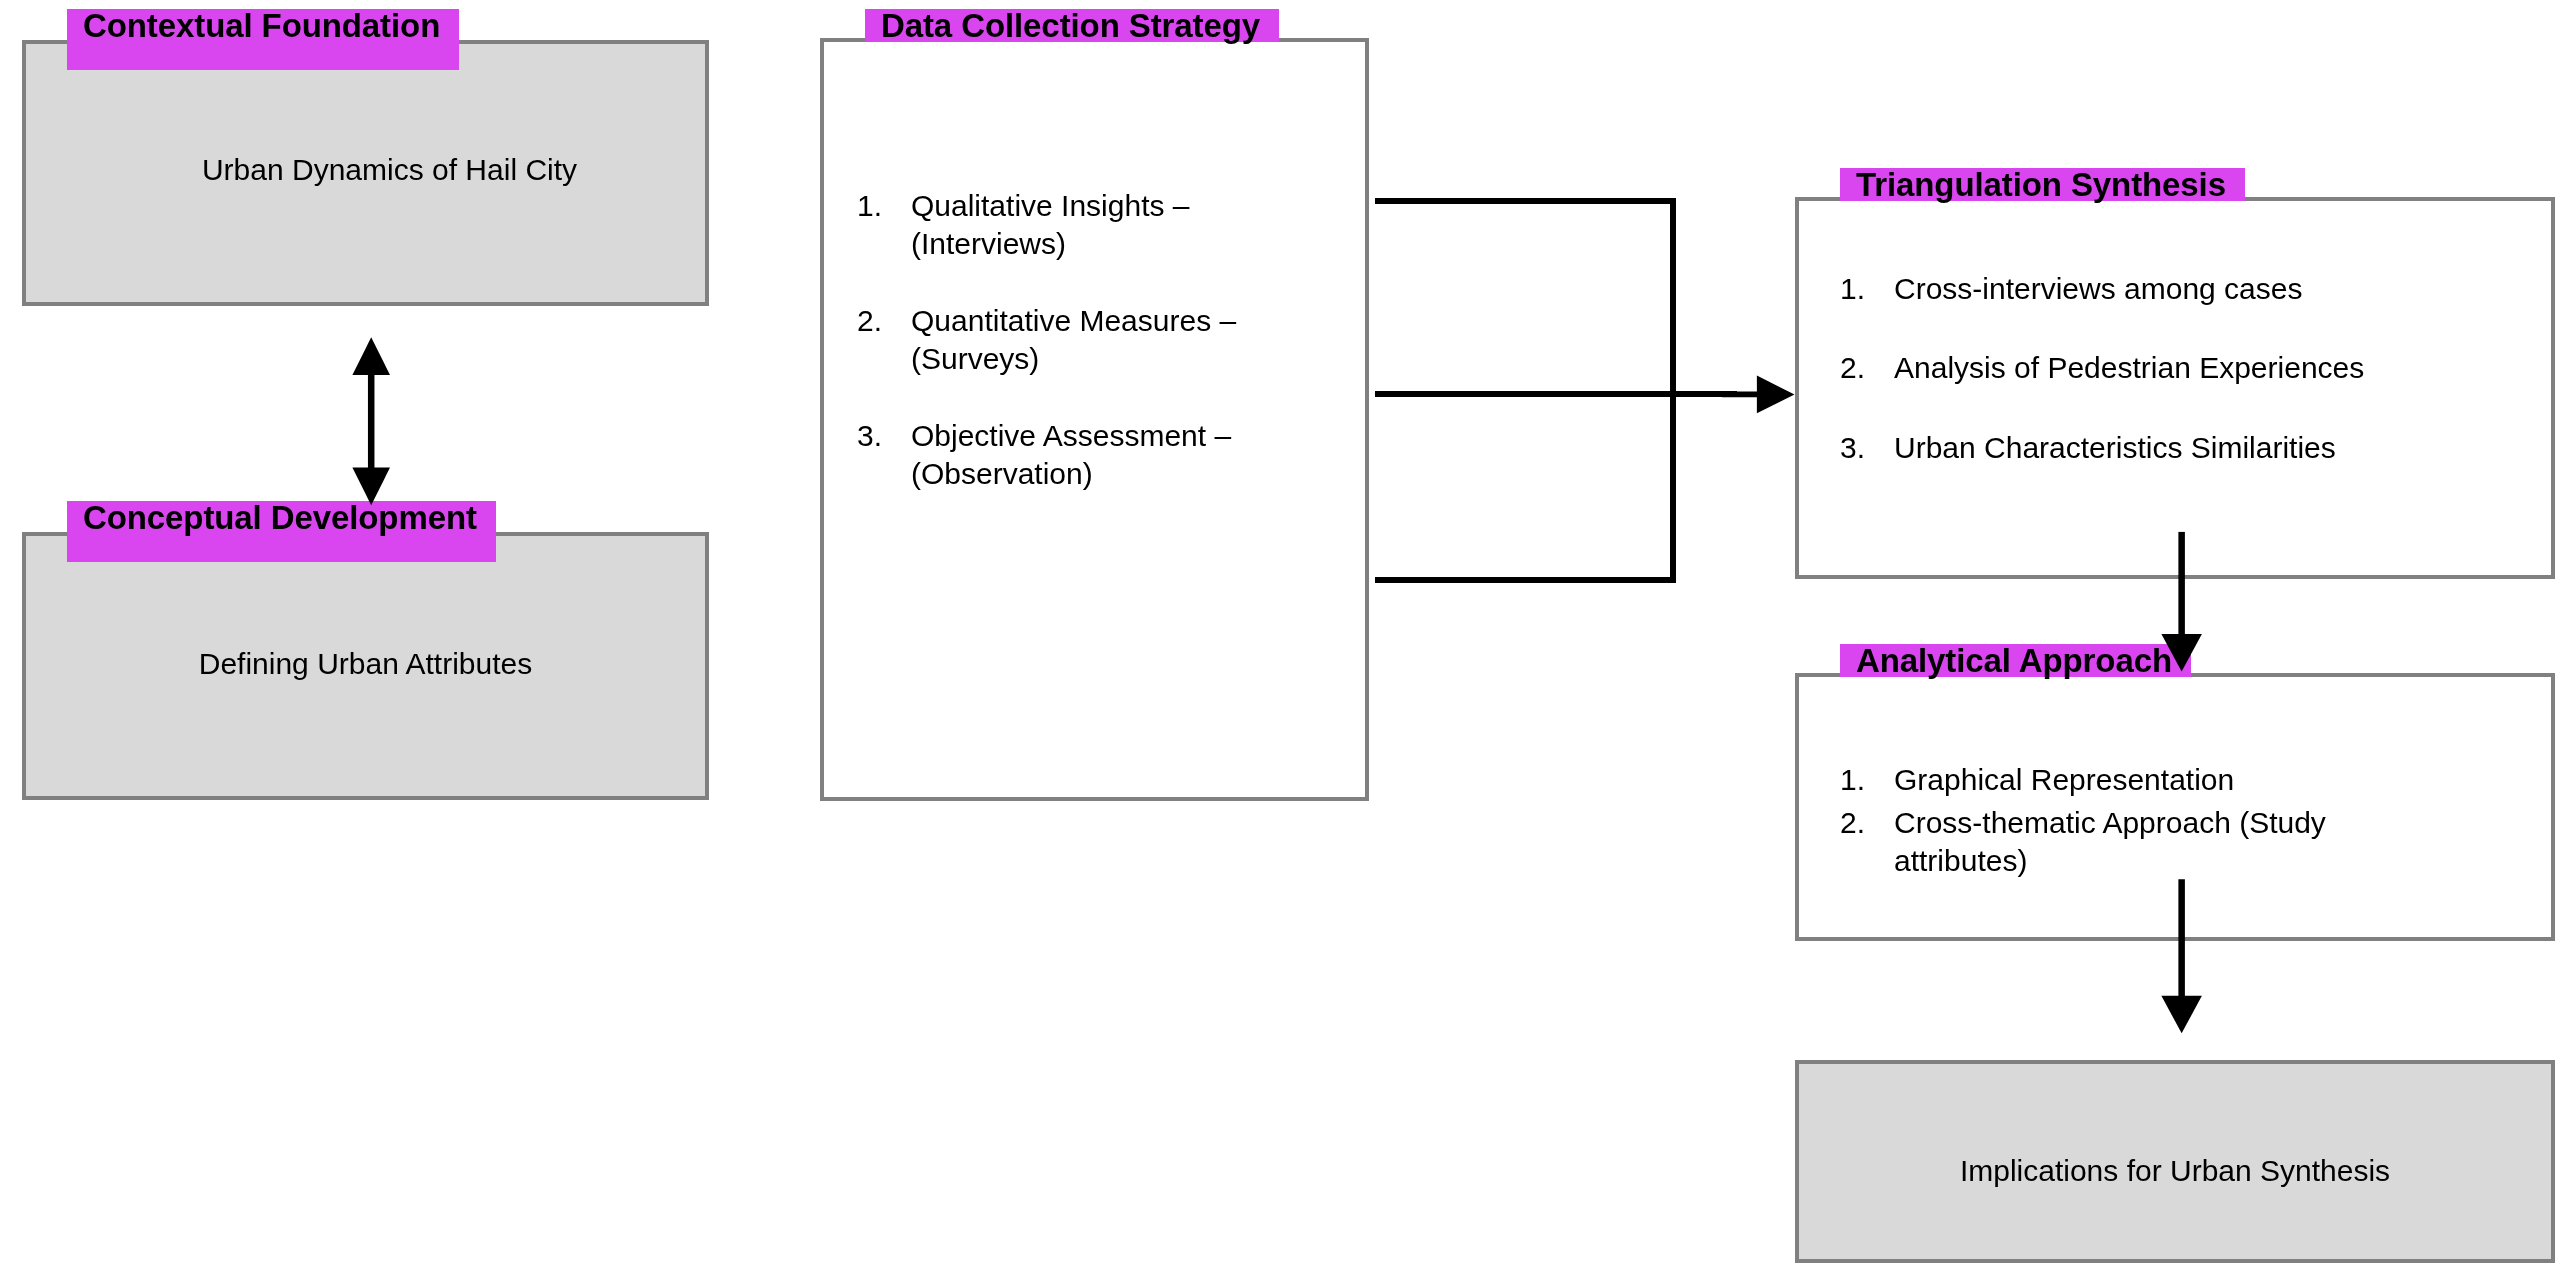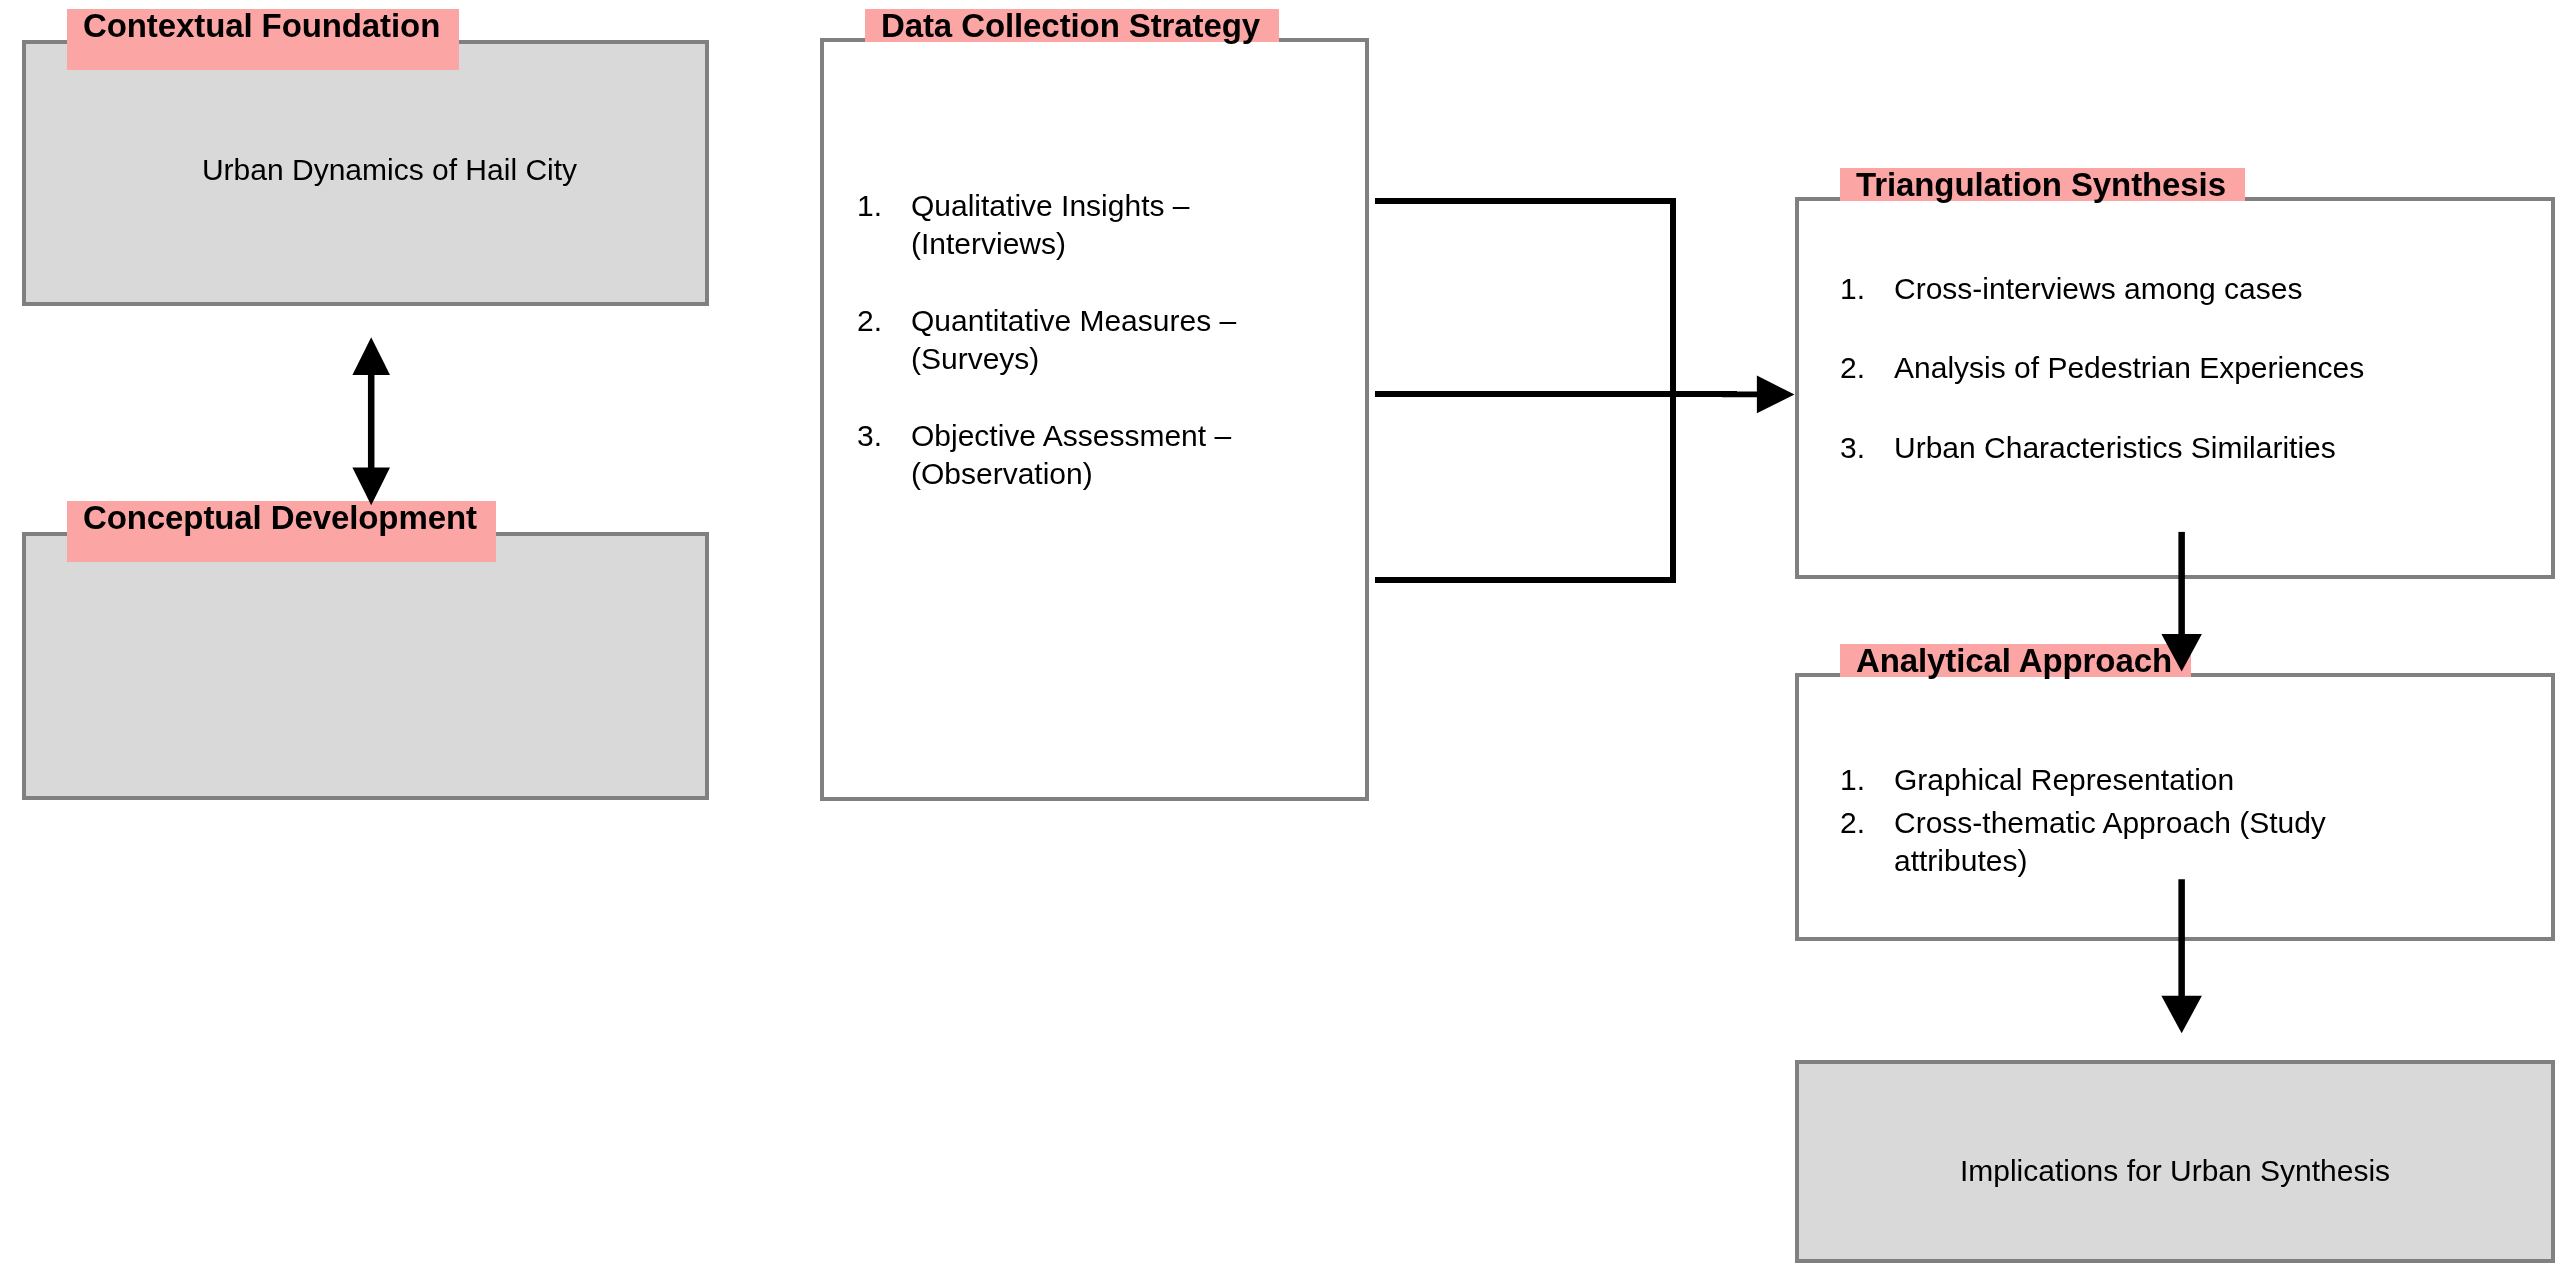--- a/index.html
+++ b/index.html
@@ -28,21 +28,21 @@
     background: transparent;
   }
   .gbox.filled {
     background: #d9d9d9;
   }
   
   .gbox-label {
     position: absolute;
     top: -33px;
     left: 41px;
-    background: #fca5a5;
+    background: #d946ef;
     padding: 0 19px 0 16px;
     font-weight: bold;
     font-size: 33px;
     line-height: 1.0;
     white-space: nowrap;
     letter-spacing: -0.1px;
   }
   
   .gbox.filled > .gbox-label {
     top: -35px;
@@ -105,20 +105,21 @@
 
 <div id="canvas">
 
   <div class="gbox filled" style="left:22px; top:40px; width:687px; height:266px;">
     <div class="gbox-label">Contextual Foundation</div>
     <div class="center-text" style="top:107px;margin-left:48px;">Urban Dynamics of Hail City</div>
   </div>
 
   <div class="gbox filled" style="left:22px; top:532px; width:687px; height:268px;">
     <div class="gbox-label">Conceptual Development</div>
+    <div class="center-text" style="top:109px;">Defining Urban Attributes</div>
   </div>
 
   <div class="gbox" style="left:820px; top:38px; width:549px; height:763px;">
     <div class="gbox-label">Data Collection Strategy</div>
 
     <div class="numlist" style="top:145px;">
       <div class="li" style="margin-bottom:38px;">
         <span class="num">1.</span>
         <span class="txt">
           <span>Qualitative Insights –</span><br>

